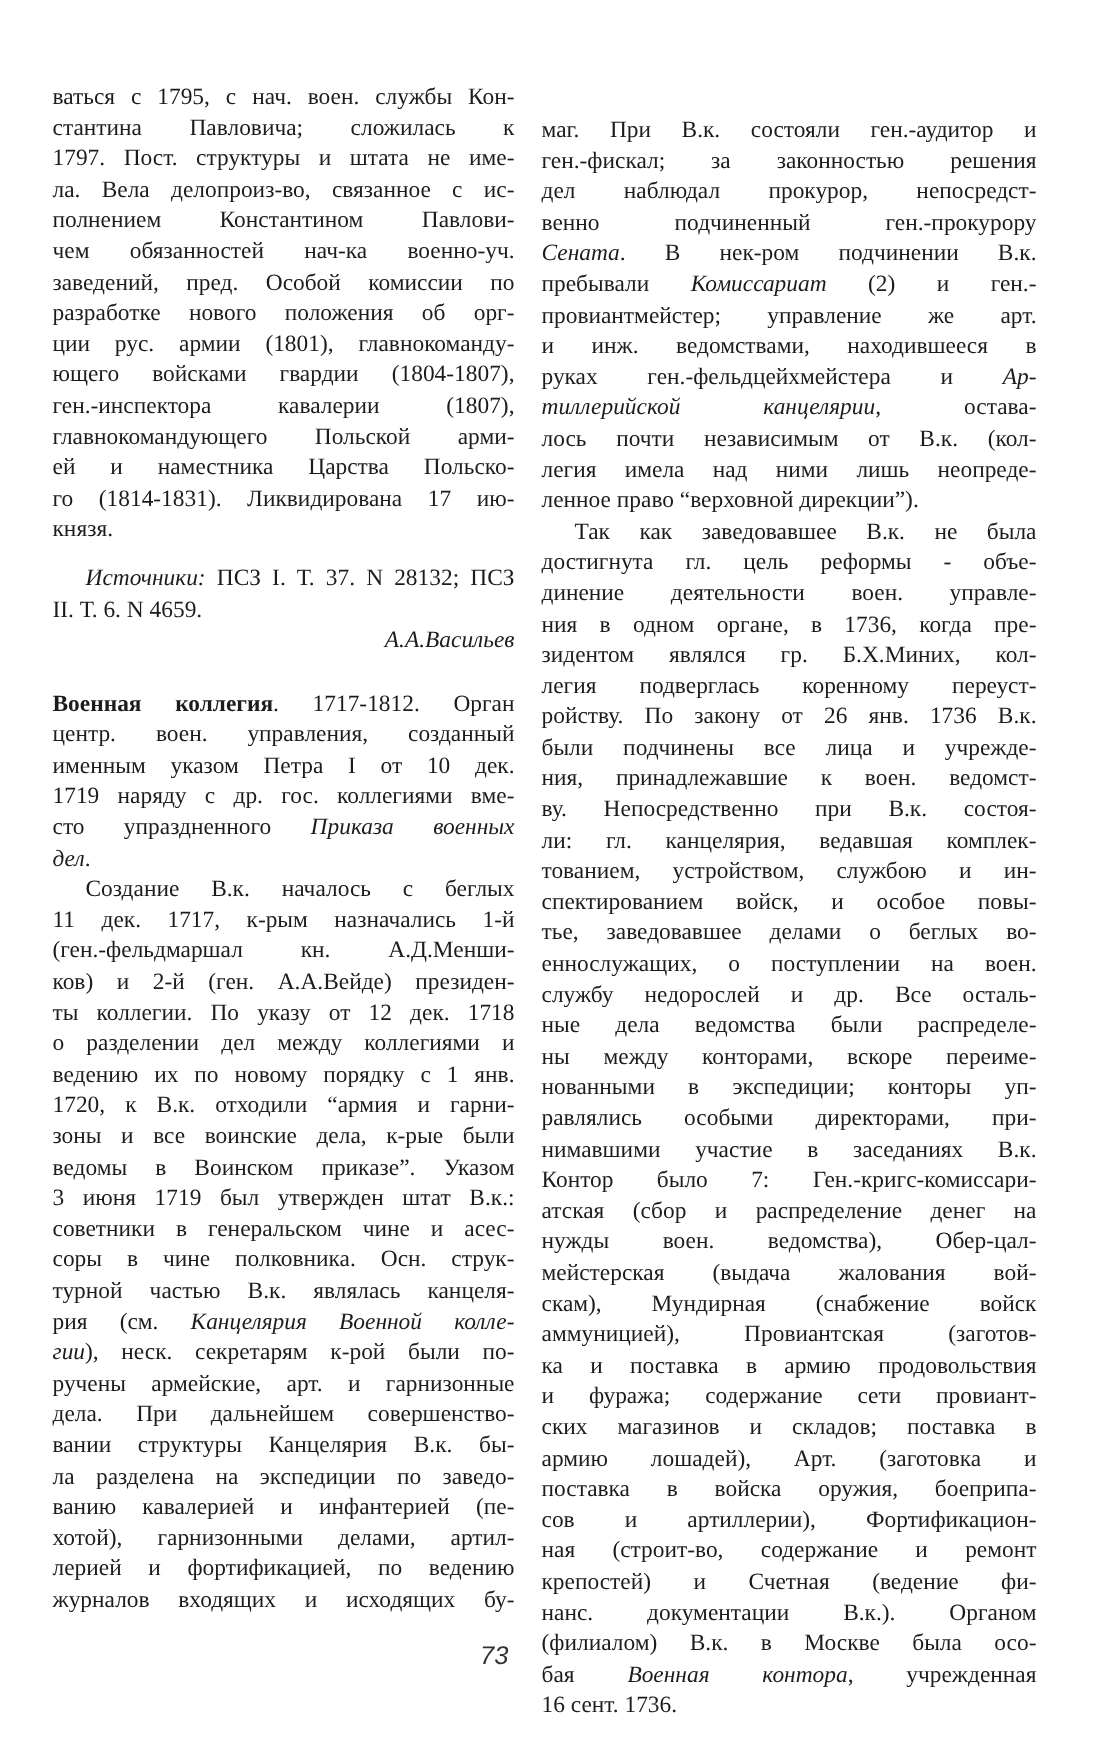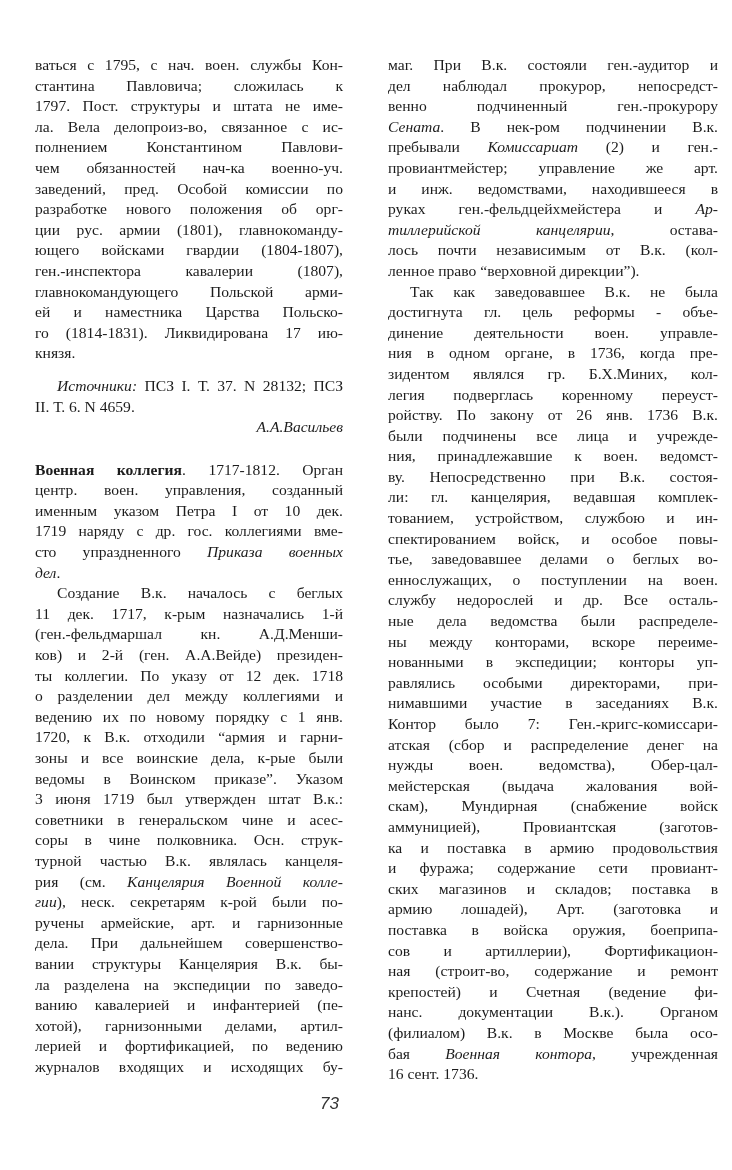--- a/index.html
+++ b/index.html
@@ -2,21 +2,21 @@
 <html><head>
 <meta charset="utf-8">
 <style>
   html, body { margin: 0; padding: 0; }
   body {
     width: 732px; height: 1170px; background: #ffffff; position: relative; overflow: hidden;
     font-family: "Liberation Serif", "DejaVu Serif", serif; color: #1c1c1c;
   }
   .col { position: absolute; top: 55px; font-size: 15.6px; line-height: 20.6px; text-align: justify; }
   .col.left { left: 35px; width: 308px; }
-  .col.right { left: 388px; width: 330px; }
+  .col.right { left: 361px; width: 330px; margin-top: 22px; }
   .line { display: block; white-space: nowrap; text-align: justify; text-align-last: justify; height: 20.6px; }
   .line.last { text-align-last: left; }
   .indent { padding-left: 22px; }
   .gap { height: 12px; }
   .gap-lg { height: 22px; }
   .right-align { text-align: center; text-align-last: right; }
   i { font-style: italic; }
   b { font-weight: bold; margin-top: 14px; }
   .page-number { position: absolute; left: 320px; top: 1094px; font-family: "Liberation Sans", sans-serif; font-style: italic; font-size: 17px; color: #333; }
 </style>
@@ -84,33 +84,35 @@
         <span class="line">хотой), гарнизонными делами, артил-</span>
         <span class="line">лерией и фортификацией, по ведению</span>
         <span class="line">журналов входящих и исходящих бу-</span>
       </div>
   </div>
 </div>
 
 <div class="col right">
   <div id="rp1">
       <span class="line">маг. При В.к. состояли ген.-аудитор и</span>
+      <span class="line">ген.-фискал; за законностью решения</span>
       <span class="line">дел наблюдал прокурор, непосредст-</span>
       <span class="line">венно подчиненный ген.-прокурору</span>
     </div>
   <span class="line"><i>Сената</i><span>. В нек-ром подчинении В.к.</span></span>
   <span class="line"><span>пребывали </span><i>Комиссариат</i><span> (2) и ген.-</span></span>
   <div id="rp2">
       <span class="line">провиантмейстер; управление же арт.</span>
       <span class="line">и инж. ведомствами, находившееся в</span>
     </div>
   <span class="line"><span>руках ген.-фельдцейхмейстера и </span><i>Ар-</i></span>
   <span class="line"><i>тиллерийской канцелярии</i><span>, остава-</span></span>
   <div id="rp3">
       <span class="line">лось почти независимым от В.к. (кол-</span>
+      <span class="line">легия имела над ними лишь неопреде-</span>
       <span class="line last">ленное право “верховной дирекции”).</span>
     </div>
   <div id="rp4">
       <span class="line indent">Так как заведовавшее В.к. не была</span>
       <span class="line">достигнута гл. цель реформы - объе-</span>
       <span class="line">динение деятельности воен. управле-</span>
       <span class="line">ния в одном органе, в 1736, когда пре-</span>
       <span class="line">зидентом являлся гр. Б.Х.Миних, кол-</span>
       <span class="line">легия подверглась коренному переуст-</span>
       <span class="line">ройству. По закону от 26 янв. 1736 В.к.</span>

